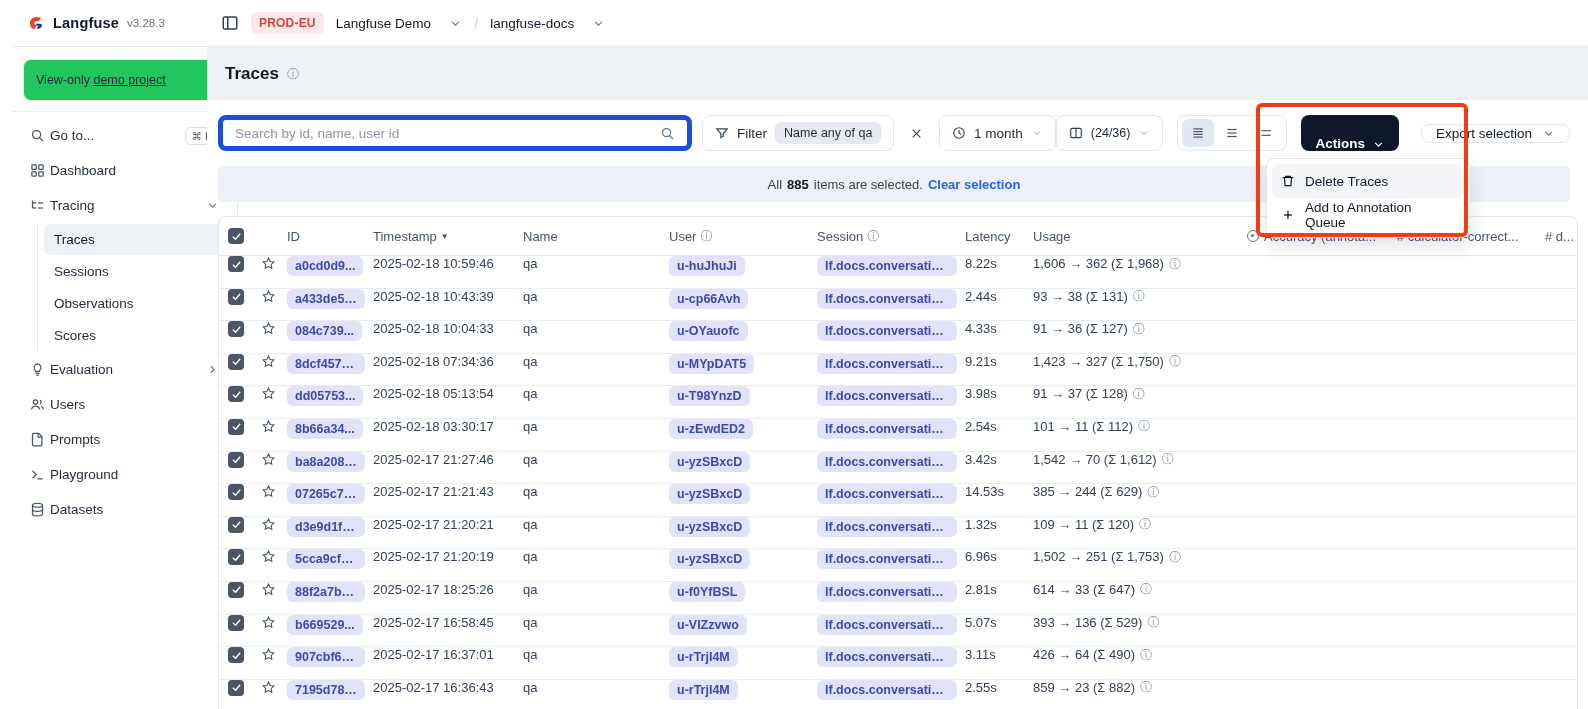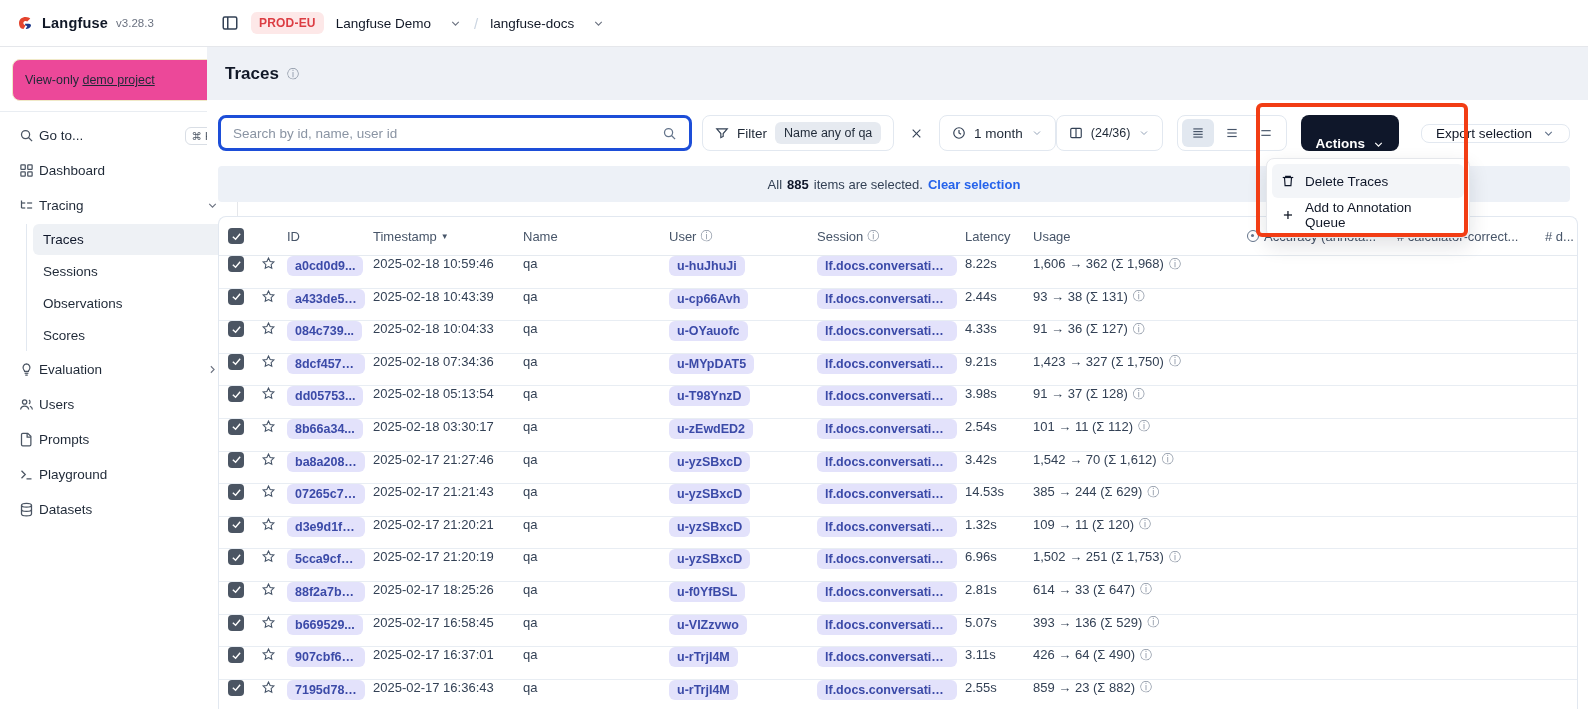--- a/index.html
+++ b/index.html
@@ -5,26 +5,26 @@
   * { margin:0; padding:0; box-sizing:border-box; }
   html,body { width:1588px; height:709px; overflow:hidden; }
   body {
     font-family:"Liberation Sans","DejaVu Sans",sans-serif;
     background:#ffffff; color:#1f2937; position:relative; font-size:13px;
   }
   svg { display:block; }
 
   
   .sidebar { position:absolute; left:0; top:0; width:238px; height:709px;
-    background:#fff; border-right:1px solid #e5e7eb; }
+    background:#fff; border-right:1px solid #e5e7eb;padding-left:11px; }
   .side-logo { height:47px; display:flex; align-items:center; gap:8px; padding:0 16px;
     border-bottom:1px solid #e5e7eb; }
   .logo-name { font-weight:700; font-size:14.5px; color:#111827; letter-spacing:.2px; }
   .logo-ver { font-size:11.5px; color:#6b7280; }
-  .viewonly { margin:12px 12px 10px 12px; background:#ec4899; border:1px solid #f0e9c8;
+  .viewonly { margin:12px 12px 10px 12px; background:#22c55e; border:1px solid #f0e9c8;
     border-radius:8px; padding:13px 12px; font-size:12.5px; color:#1f2937; }
   .viewonly a { color:#1f2937; text-decoration:underline; cursor:pointer; }
   .side-sep { border-top:1px solid #e9edf2; margin:6px 0 4px 0; }
   .nav { padding:2px 10px; }
   .nav-item { display:flex; align-items:center; gap:4px; height:35px; padding:0 8px;
     border-radius:6px; color:#1f2937; font-size:13.5px; cursor:pointer; }
   .nav-item .nicon { color:#4b5563; width:17px; display:flex; justify-content:center; }
   .nav-item .grow { flex:1; }
   .kbd { border:1px solid #d9dee5; border-radius:6px; padding:2px 6px; font-size:10.5px;
     color:#4b5563; background:#fff; }
@@ -46,21 +46,21 @@
 
   
   .pagehead { position:absolute; left:207px; top:47px; width:1381px; height:53px;
     background:#eef1f6; display:flex; align-items:center; gap:8px; padding:0 18px; }
   .pagehead h1 { font-size:17px; font-weight:700; color:#111827; }
   .info-i { color:#8a94a3; font-size:12px; line-height:1; }
 
   
   .toolbar { position:absolute; left:207px; top:100px; width:1381px; height:66px;
     background:#fff; display:flex; align-items:center; padding:0 18px 0 11px; }
-  .searchbox { width:488px; height:36px; border:3px solid #1d4ed8; border-radius:8px;
+  .searchbox { width:488px; height:36px; border:5px solid #1d4ed8; border-radius:8px;
     display:flex; align-items:center; overflow:hidden; background:#fff; }
   .searchbox input { flex:1; border:0; outline:none; padding:0 12px; font-size:13.5px;
     color:#1f2937; font-family:inherit; background:transparent; }
   .searchbox input::placeholder { color:#8a94a3; }
   .searchbox .sicon { width:40px; height:100%; display:flex; align-items:center; justify-content:center;
     color:#64748b; }
   .tbtn { height:36px; border:1px solid #e2e8f0; border-radius:8px; background:#fff;
     display:flex; align-items:center; gap:8px; padding:0 12px; font-size:13.5px; color:#1f2937;
     cursor:pointer; white-space:nowrap; }
   .tbtn .ticon { color:#334155; }

